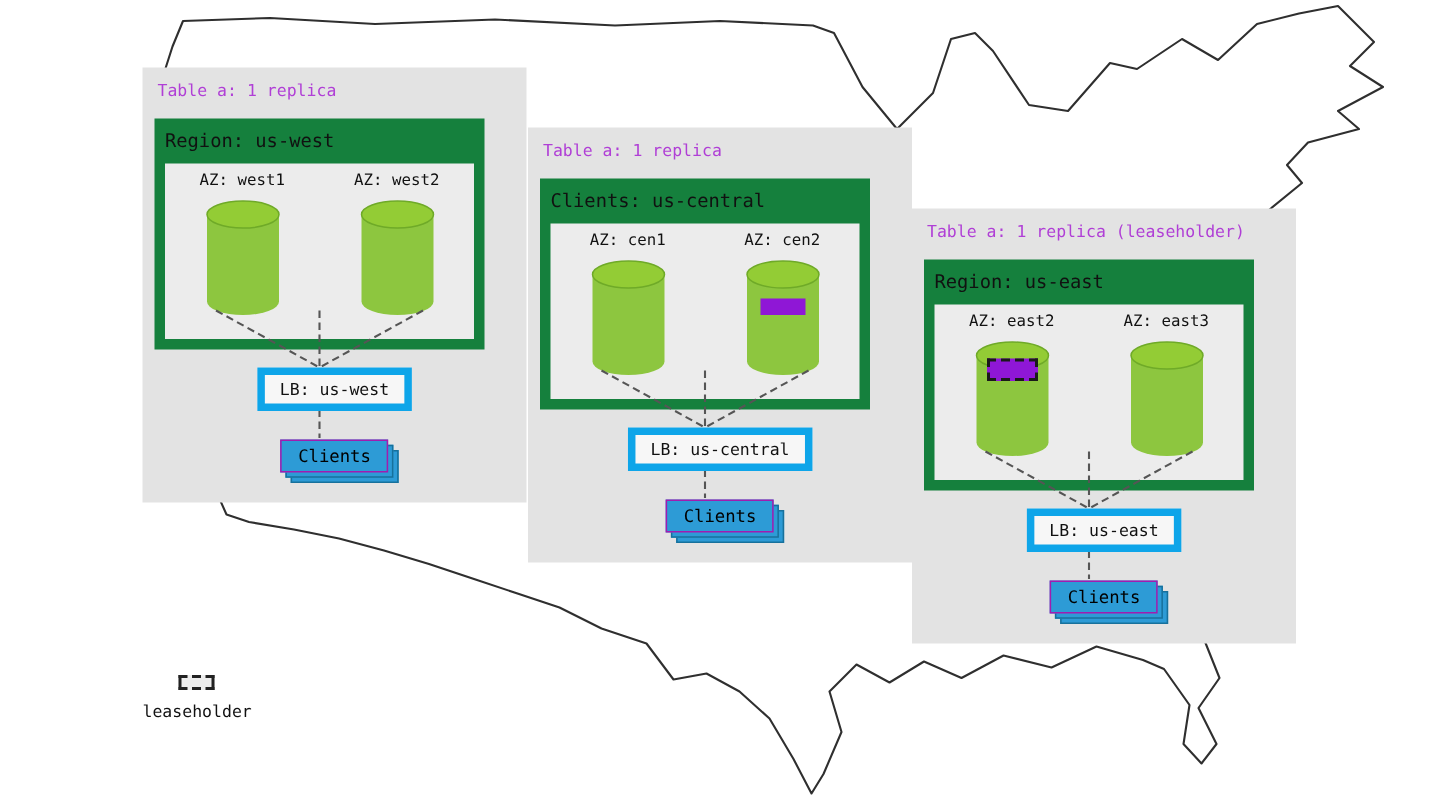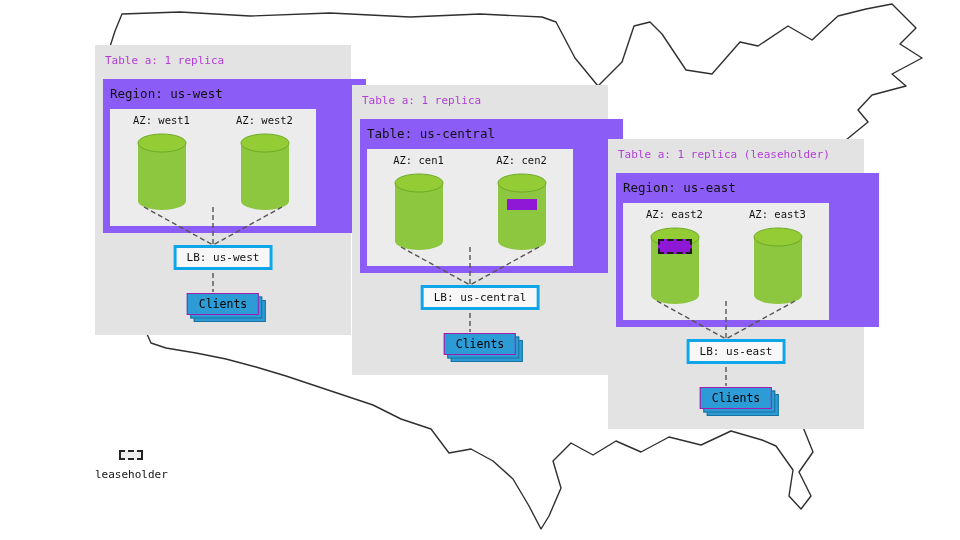--- a/index.html
+++ b/index.html
@@ -11,40 +11,40 @@
   }
   .map-svg { position:absolute; left:0; top:0; z-index:0; }
 
   .panel { position:absolute; width:256px; height:290px; background:#e3e3e3; z-index:2; }
   #panel-west    { left:95px;  top:45px;  }
   #panel-central { left:352px; top:85px;  }
   #panel-east    { left:608px; top:139px; }
 
   .table-label { position:absolute; left:10px; top:9px; font-size:11px; color:#b03fd6; white-space:nowrap; }
 
-  .region-box { position:absolute; left:8px; top:34px; width:220px; height:154px; background:#8b5cf6;padding-left:43px; }
+  .region-box { position:absolute; left:8px; top:34px; width:220px; height:154px; background:#15803d; }
   .region-label { position:absolute; left:7px; top:7px; font-size:12.5px; white-space:nowrap; }
 
   .az-box { position:absolute; left:7px; top:30px; width:206px; height:117px; background:#ececec; display:flex; }
   .az { flex:1; display:flex; flex-direction:column; align-items:center; padding-top:5px; }
   .az-label { font-size:10.5px; line-height:13px; white-space:nowrap; }
   .cyl-wrap { position:relative; margin-top:6px; width:50px; height:78px; }
 
   .marker {
     position:absolute; left:50%; transform:translateX(-50%);
     width:30px; height:11px; background:#8f17d6; top:14px;
   }
   .marker.m-mid { top:26px; }
   .marker.leaseholder { border:2px dashed #1a1a1a; top:12px; }
 
   .connectors { position:absolute; left:0; top:0; pointer-events:none; }
 
   .lb {
     position:absolute; top:200px; left:50%; transform:translateX(-50%);
-    background:#f7f7f7; border:3px solid #0ea5e9;
+    background:#f7f7f7; border:5px solid #0ea5e9;
     font-size:11px; padding:3px 10px; white-space:nowrap;
   }
 
   .clients-wrap { position:absolute; top:248px; left:50%; transform:translateX(-50%); }
   .clients-layer { position:absolute; left:0; top:0; right:0; bottom:0; background:#2d9bd6; border:1px solid #17719c; box-sizing:border-box; }
   .cl2 { transform:translate(7px,7px); }
   .cl1 { transform:translate(3.5px,3.5px); }
   .clients {
     position:relative; background:#2d9bd6; border:1px solid #a21caf;
     font-size:11.5px; padding:3px 11px; white-space:nowrap; color:#000;
@@ -102,21 +102,21 @@
   <div class="clients-wrap">
     <div class="clients-layer cl2"></div>
     <div class="clients-layer cl1"></div>
     <div class="clients">Clients</div>
   </div>
 </div>
 
 <div class="panel" id="panel-central">
   <div class="table-label">Table a: 1 replica</div>
   <div class="region-box">
-    <div class="region-label">Table: us-central</div>
+    <div class="region-label">Clients: us-central</div>
     <div class="az-box">
       <div class="az">
         <div class="az-label">AZ: cen1</div>
         <div class="cyl-wrap">
           <svg width="50" height="78" viewBox="0 0 50 78">
             <path d="M1,10 L1,68 A24,9 0 0 0 49,68 L49,10" fill="#8dc63f"></path>
             <ellipse cx="25" cy="10" rx="24" ry="9" fill="#93cc35" stroke="#6faa28" stroke-width="1"></ellipse>
           </svg>
         </div>
       </div>

